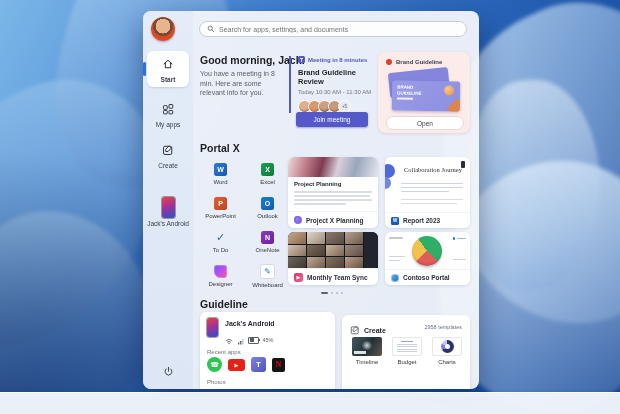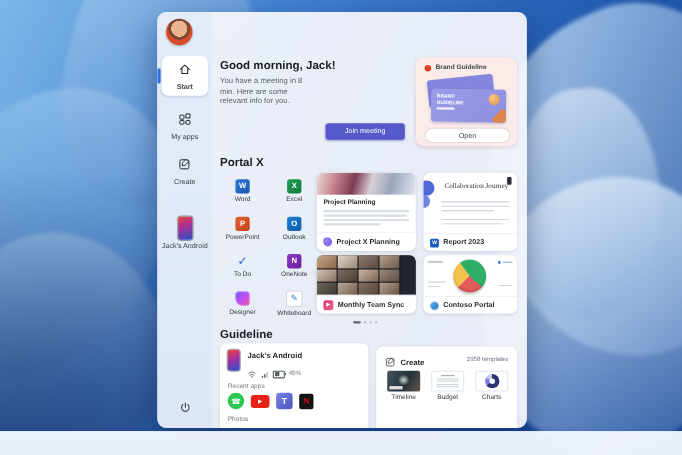--- a/index.html
+++ b/index.html
@@ -104,24 +104,50 @@
               <path d="M8 2v5.5"></path>
               <path d="M4.8 4.2a5 5 0 1 0 6.4 0"></path>
             </g>
           </svg>
       </span>
     </div>
   </div>
 
   <div class="ab" style="left:8px;top:6px;width:24px;height:24px;border-radius:50%;background:radial-gradient(circle at 50% 38%,#e8b48c 0 38%,#7a4a32 39% 52%,#d84a28 53% 100%);box-shadow:0 1px 2px rgba(0,0,0,.3);"></div>
 
+  <div class="ab" style="left:56px;top:10px;width:268px;height:16px;background:#fdfdfe;border:1px solid #c9cdd6;border-radius:9px;display:flex;align-items:center;gap:4px;padding:0 7px;box-sizing:border-box;">
+    <span style="display:flex;">
+      <svg width="8" height="8" viewBox="0 0 16 16">
+          <g fill="none" stroke="#5f646c" stroke-width="1.6">
+            <circle cx="6.5" cy="6.5" r="4.2"></circle>
+            <path d="M9.8 9.8 13.6 13.6" stroke-linecap="round"></path>
+          </g>
+        </svg>
+    </span>
+    <input style="border: none; outline: none; background: transparent; font-size: 7px; color: rgb(60, 64, 70); font-family: inherit; width: 230px; padding: 0px;" placeholder="Search for apps, settings, and documents">
+  </div>
 
   <div class="ab h1" style="left:57px;top:43px;">Good morning, Jack!</div>
   <div class="ab" style="left:57px;top:58px;width:88px;font-size:7px;line-height:9.5px;color:#5a5f66;">You have a meeting in 8 min. Here are some relevant info for you.</div>
 
+  <div class="ab" style="left:146px;top:45px;width:84px;border-left:2px solid #5558c8;padding-left:7px;">
+    <div style="display:flex;align-items:center;gap:3px;">
+      <span style="width:7px;height:7px;border-radius:1.5px;background:#5558c8;color:#fff;font-size:5px;font-weight:bold;display:flex;align-items:center;justify-content:center;">T</span>
+      <span style="font-size:6px;font-weight:bold;color:#5558c8;">Meeting in 8 minutes</span>
+    </div>
+    <div style="font-size:7.5px;font-weight:bold;color:#1e2126;margin-top:5px;">Brand Guideline Review</div>
+    <div style="font-size:6px;color:#74787f;margin-top:3px;">Today 10:30 AM - 11:30 AM</div>
+    <div style="display:flex;align-items:center;margin-top:5px;padding-left:3px;">
+      <span class="av" style="background:radial-gradient(circle at 45% 35%,#e0b08a 0 45%,#6b4a3a 100%);"></span>
+      <span class="av" style="background:radial-gradient(circle at 45% 35%,#d89a6a 0 45%,#a3402e 100%);"></span>
+      <span class="av" style="background:radial-gradient(circle at 45% 35%,#caa083 0 45%,#3c2c22 100%);"></span>
+      <span class="av" style="background:radial-gradient(circle at 45% 35%,#c89a7a 0 45%,#7a4a32 100%);"></span>
+      <span class="av" style="background:#e9ebf1;color:#5a5f66;font-size:4.5px;display:flex;align-items:center;justify-content:center;">+5</span>
+    </div>
+  </div>
   <div class="ab" style="left:153px;top:101px;width:72px;height:15px;background:#5558c8;border-radius:3px;color:#fff;font-size:6.5px;display:flex;align-items:center;justify-content:center;box-shadow:0 1px 2px rgba(60,60,160,.4);">Join meeting</div>
 
   <div class="ab" style="left:235px;top:41px;width:92px;height:81px;border-radius:8px;background:#fbecea;box-shadow:0 1px 3px rgba(160,90,80,.18);">
     <div style="display:flex;align-items:center;gap:4px;margin:7px 0 0 8px;">
       <span style="width:6px;height:6px;border-radius:50%;background:#d8432a;"></span>
       <span style="font-size:6px;font-weight:bold;color:#41464d;">Brand Guideline</span>
     </div>
     <div class="ab" style="left:8px;top:17px;width:76px;height:44px;">
       <div class="ab" style="left:3px;top:1px;width:60px;height:25px;background:#8486dd;border-radius:3px;transform:rotate(-6deg);box-shadow:0 1px 2px rgba(80,80,160,.3);"></div>
       <div class="ab" style="left:6px;top:12px;width:68px;height:30px;background:linear-gradient(135deg,#9a9ce8,#8d8fe0);border-radius:3px;transform:rotate(1deg);box-shadow:0 1px 3px rgba(60,60,140,.35);overflow:hidden;">

